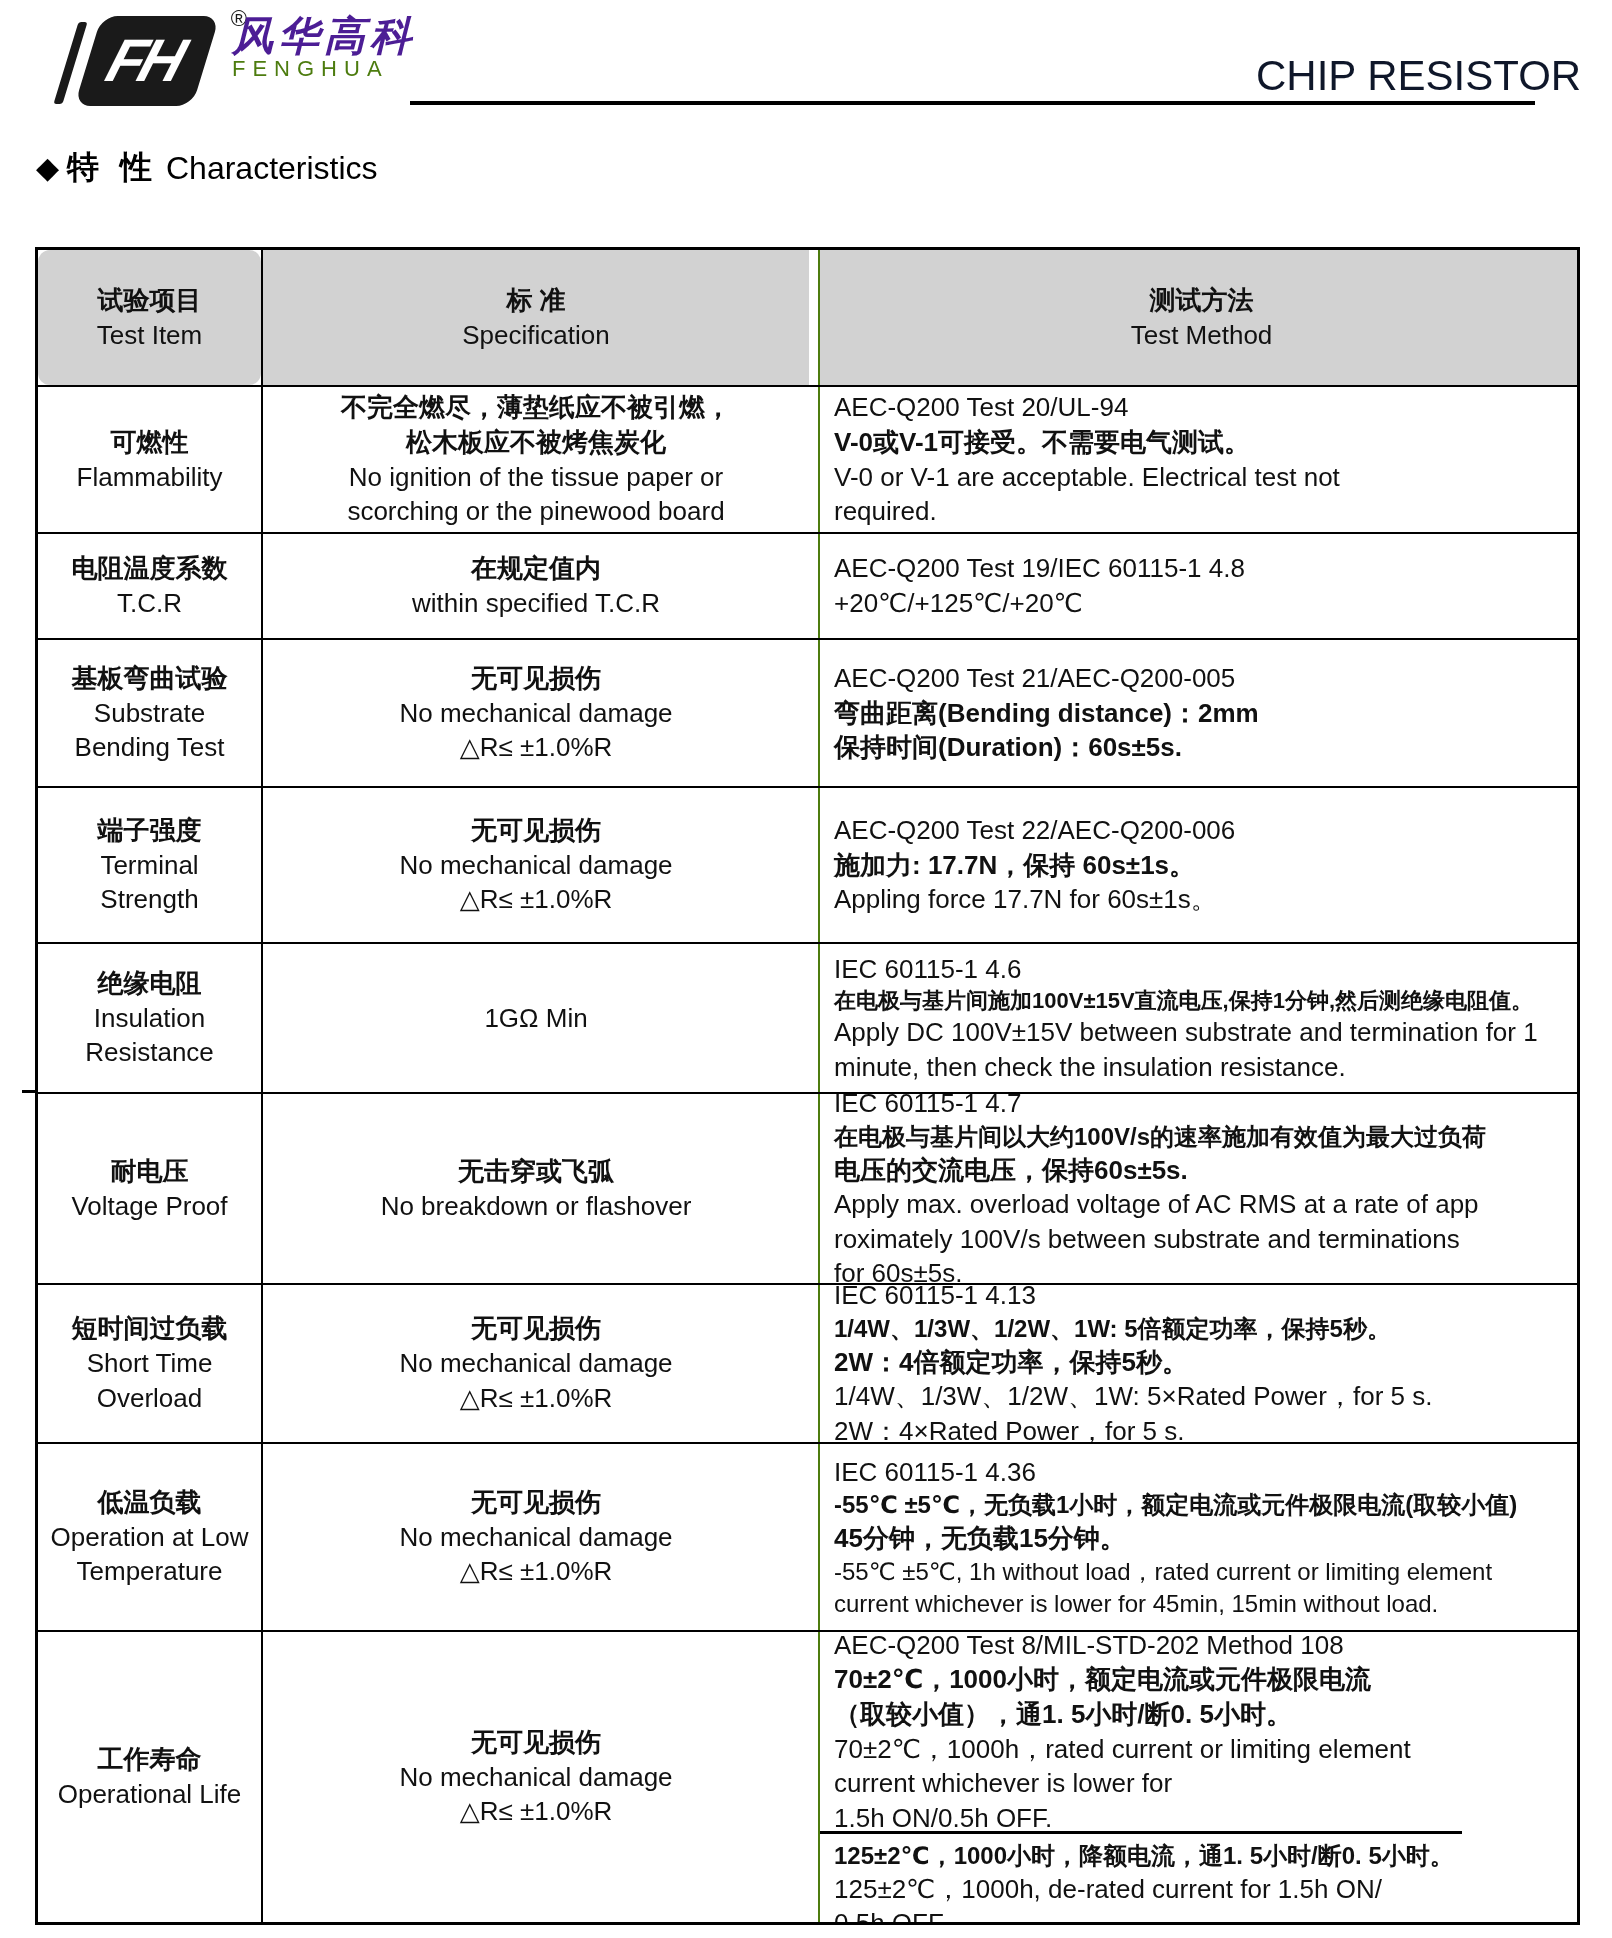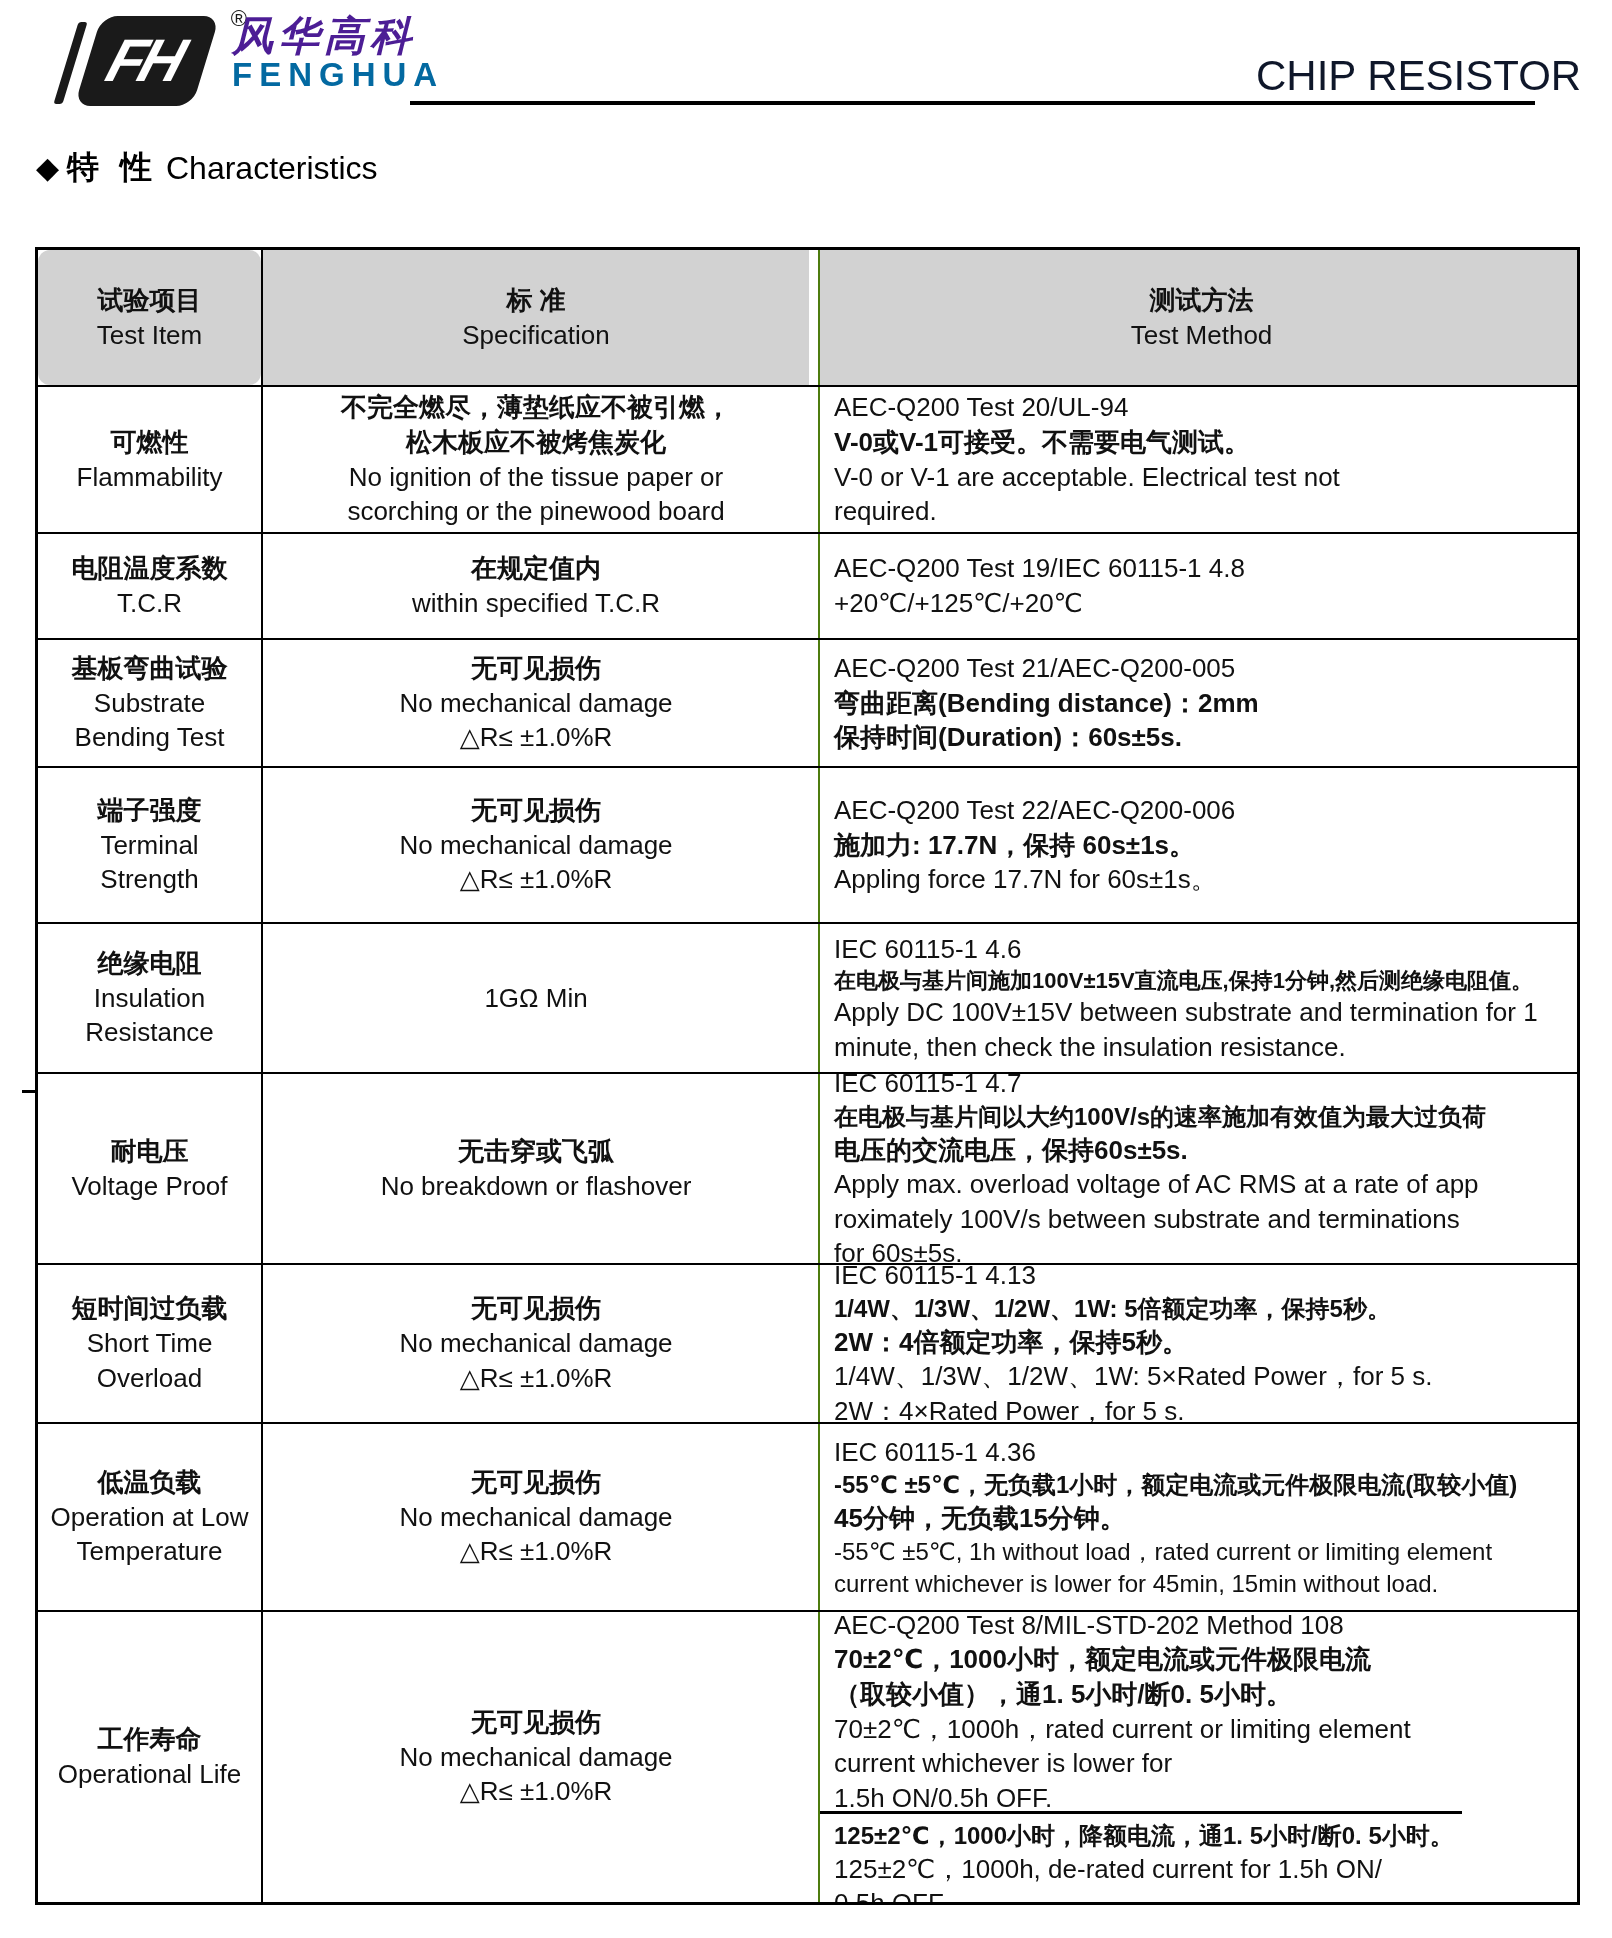--- a/index.html
+++ b/index.html
@@ -18,21 +18,21 @@
     border-radius:16px;transform:skewX(-17deg);
     display:flex;align-items:center;justify-content:center;
   }
   .logo-body span{
     color:#ffffff;font-weight:bold;font-style:italic;font-size:60px;
     letter-spacing:-5px;line-height:1;padding-right:6px;
   }
   .logo-reg{position:absolute;right:-14px;top:-8px;font-size:22px;color:#1a1a1a;}
   .brand{position:absolute;left:232px;top:16px;}
   .brand-cn{font-size:41px;font-weight:bold;letter-spacing:5px;color:#4c1d95;line-height:1.0;font-style:italic;}
-  .brand-en{font-size:33px;font-weight:bold;letter-spacing:7px;color:#0369a1;line-height:1.1;}
+  .brand-en{font-size:22px;font-weight:normal;letter-spacing:7px;color:#4d7c0f;line-height:1.1;}
   .doc-title{position:absolute;left:1256px;top:52px;font-size:42px;letter-spacing:0px;color:#0f172a;}
   .header-rule{position:absolute;left:410px;top:101px;width:1125px;height:4px;background:#000;}
   
   .section-title{position:absolute;left:36px;top:146px;font-size:32px;color:#000;display:flex;align-items:center;gap:8px;}
   .diamond{font-size:30px;line-height:1;}
   .sec-cn{font-weight:bold;letter-spacing:6px;}
   .sec-en{letter-spacing:0px;}
   
   .char-table{
     position:absolute;left:35px;top:247px;width:1545px;
@@ -124,21 +124,21 @@
     <div class="cell c2">
       <div class="ln cn">在规定值内</div>
       <div class="ln">within specified T.C.R</div>
     </div>
     <div class="cell c3">
       <div class="ln">AEC-Q200 Test 19/IEC 60115-1 4.8</div>
       <div class="ln">+20℃/+125℃/+20℃</div>
     </div>
   </div>
 
-  <div class="trow" style="height:128px">
+  <div class="trow" style="height:148px">
     <div class="cell c1">
       <div class="ln cn">基板弯曲试验</div>
       <div class="ln">Substrate</div>
       <div class="ln">Bending Test</div>
     </div>
     <div class="cell c2">
       <div class="ln cn">无可见损伤</div>
       <div class="ln">No mechanical damage</div>
       <div class="ln">△R≤ ±1.0%R</div>
     </div>

